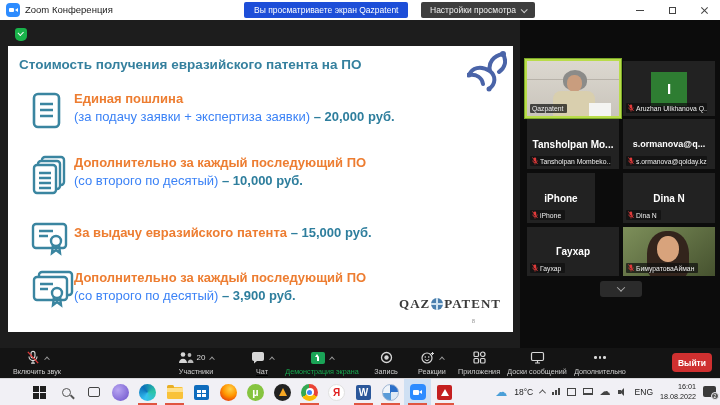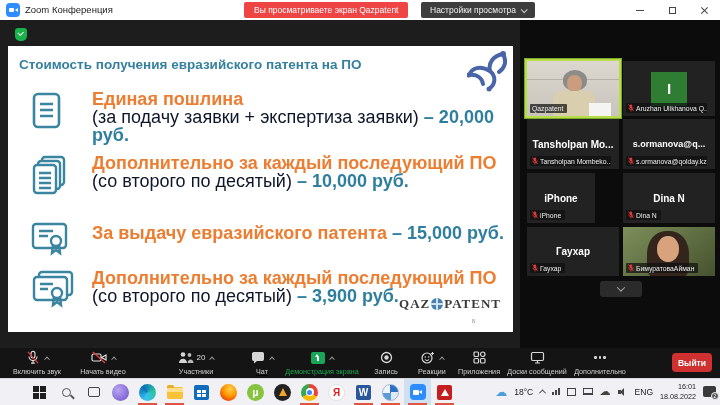--- a/index.html
+++ b/index.html
@@ -6,21 +6,21 @@
   html,body { width:720px; height:405px; overflow:hidden; }
   body { font-family:"Liberation Sans", sans-serif; background:#1e1e1e; position:relative; }
   #app { position:absolute; inset:0; width:720px; height:405px; }
 
   
   .titlebar { position:absolute; left:0; top:0; width:720px; height:20px; background:#fff; display:flex; align-items:center; }
   .zoom-app-icon { position:absolute; left:6px; top:3px; width:14px; height:14px; background:#2d8cff; border-radius:4px; }
   .zoom-app-icon:before { content:""; position:absolute; left:3px; top:5px; width:5px; height:4px; background:#fff; border-radius:1px; }
   .zoom-app-icon:after { content:""; position:absolute; left:8.5px; top:5px; border-top:2px solid transparent; border-bottom:2px solid transparent; border-right:3px solid #fff; }
   .tb-title { position:absolute; left:25px; top:4px; font-size:9.5px; color:#222; }
-  .view-badge { position:absolute; left:244px; top:2px; height:16px; background:#ef4444; color:#fff; font-size:8.5px; display:flex; align-items:center; padding:0 10px; border-radius:2px; }
+  .view-badge { position:absolute; left:244px; top:2px; height:16px; background:#1d4ed8; color:#fff; font-size:8.5px; display:flex; align-items:center; padding:0 10px; border-radius:2px; }
   .view-settings { position:absolute; left:421px; top:2px; height:16px; background:#3e3e3e; color:#f0f0f0; font-size:8.5px; display:flex; align-items:center; gap:5px; padding:0 9px; border-radius:2px; }
   .chev-dn { width:5px; height:5px; border-right:1.2px solid #ccc; border-bottom:1.2px solid #ccc; transform:rotate(45deg) translateY(-1px); }
   .win-controls { position:absolute; right:0; top:0; height:20px; display:flex; }
   .win-btn { width:32px; height:20px; display:flex; align-items:center; justify-content:center; }
   .glyph-min { width:8px; height:1px; background:#444; }
   .glyph-max { width:7px; height:7px; border:1px solid #444; }
   .glyph-close { position:relative; width:9px; height:9px; }
   .glyph-close:before,.glyph-close:after { content:""; position:absolute; left:4px; top:0; width:1px; height:9px; background:#444; }
   .glyph-close:before { transform:rotate(45deg);} .glyph-close:after { transform:rotate(-45deg);}
 
@@ -30,24 +30,24 @@
   .shield:before { content:""; position:absolute; left:3px; top:3px; width:4px; height:2.5px; border-left:1.5px solid #fff; border-bottom:1.5px solid #fff; transform:rotate(-45deg); }
   .view-btn { position:absolute; right:8px; top:5px; display:flex; align-items:center; gap:3px; color:#ddd; font-size:8.5px; }
   .grid-ic { width:8px; height:8px; background:linear-gradient(#ddd,#ddd) 0 0/3.5px 3.5px no-repeat, linear-gradient(#ddd,#ddd) 100% 0/3.5px 3.5px no-repeat, linear-gradient(#ddd,#ddd) 0 100%/3.5px 3.5px no-repeat, linear-gradient(#ddd,#ddd) 100% 100%/3.5px 3.5px no-repeat; }
 
   
   .slide { position:absolute; left:8px; top:26px; width:505px; height:286px; background:#fff; }
   .slide-title { position:absolute; left:11px; top:11px; font-size:13.5px; font-weight:bold; color:#35809E; }
   .ornament { position:absolute; right:6px; top:4px; }
   .s-item { position:absolute; left:22px; }
   .s-icon { position:absolute; left:0; top:1px; }
-  .s-text { position:absolute; left:62px; top:0; width:430px; font-size:18px; line-height:18px; }
+  .s-text { position:absolute; left:44px; top:0; width:430px; font-size:13px; line-height:18px; }
   .h-or { color:#ED7D31; font-weight:bold; }
   .t-amt { color:#2E7E9D; font-weight:bold; }
-  .l2-or { color:#0f172a; }
+  .l2-or { color:#3b82f6; }
   .logo { position:absolute; right:12px; bottom:20px; font-family:"Liberation Serif", serif; font-size:13px; letter-spacing:1px; color:#3a3a3a; display:flex; align-items:center; font-weight:bold; }
   .globe { width:12px; height:12px; border-radius:50%; background:#4a7fae; margin:0 1px; position:relative; overflow:hidden; }
   .globe:before { content:""; position:absolute; left:5px; top:0; width:1.5px; height:12px; background:#cfe2f0; }
   .globe:after { content:""; position:absolute; left:0; top:5px; width:12px; height:1.5px; background:#cfe2f0; }
   .pagenum { position:absolute; right:38px; bottom:8px; font-size:6px; color:#999; }
 
   
   .participants { position:absolute; left:520px; top:0; width:200px; height:328px; background:#0c0c0c; }
   .tile { position:absolute; background:#222; overflow:hidden; }
   .tile-center { position:absolute; inset:0; display:flex; align-items:center; justify-content:center; color:#fff; font-weight:bold; font-size:10px; text-align:center; }
@@ -370,33 +370,20 @@
               <rect x="5.4" y="1" width="4.2" height="7" rx="2.1"></rect>
               <path d="M3.2 6.5a4.3 4.3 0 0 0 8.6 0M7.5 11v2.5M5.5 13.5h4"></path>
             </g>
             <path d="M2 1.5L13 13.5" stroke="#e03a3a" stroke-width="1.4"></path>
           </svg>
         <span class="zb-caret"></span>
       </div>
       <div class="zb-label">Включить звук</div>
     </div>
 
-    <div class="zb" style="left:103px;">
-      <div class="zb-iconrow">
-        <svg width="16" height="13" viewBox="0 0 16 13">
-            <g fill="none" stroke="#dcdcdc" stroke-width="1.2">
-              <rect x="1" y="3" width="9" height="7" rx="1.5"></rect>
-              <path d="M10.5 6.5L15 4v5l-4.5-2.5z"></path>
-            </g>
-            <path d="M2 1L14 12" stroke="#e03a3a" stroke-width="1.4"></path>
-          </svg>
-        <span class="zb-caret"></span>
-      </div>
-      <div class="zb-label">Начать видео</div>
-    </div>
 
     <div class="zb" style="left:196px;">
       <div class="zb-iconrow">
         <svg width="16" height="13" viewBox="0 0 16 13">
             <g fill="#d6d6d6">
               <circle cx="5" cy="3.5" r="2.3"></circle>
               <path d="M1 12c0-2.6 1.8-4.3 4-4.3s4 1.7 4 4.3z"></path>
               <circle cx="11.5" cy="4" r="1.9" opacity=".85"></circle>
               <path d="M9.5 12c.2-2.3 1.5-3.6 3-3.6 1.7 0 2.9 1.4 3 3.6z" opacity=".85"></path>
             </g>

